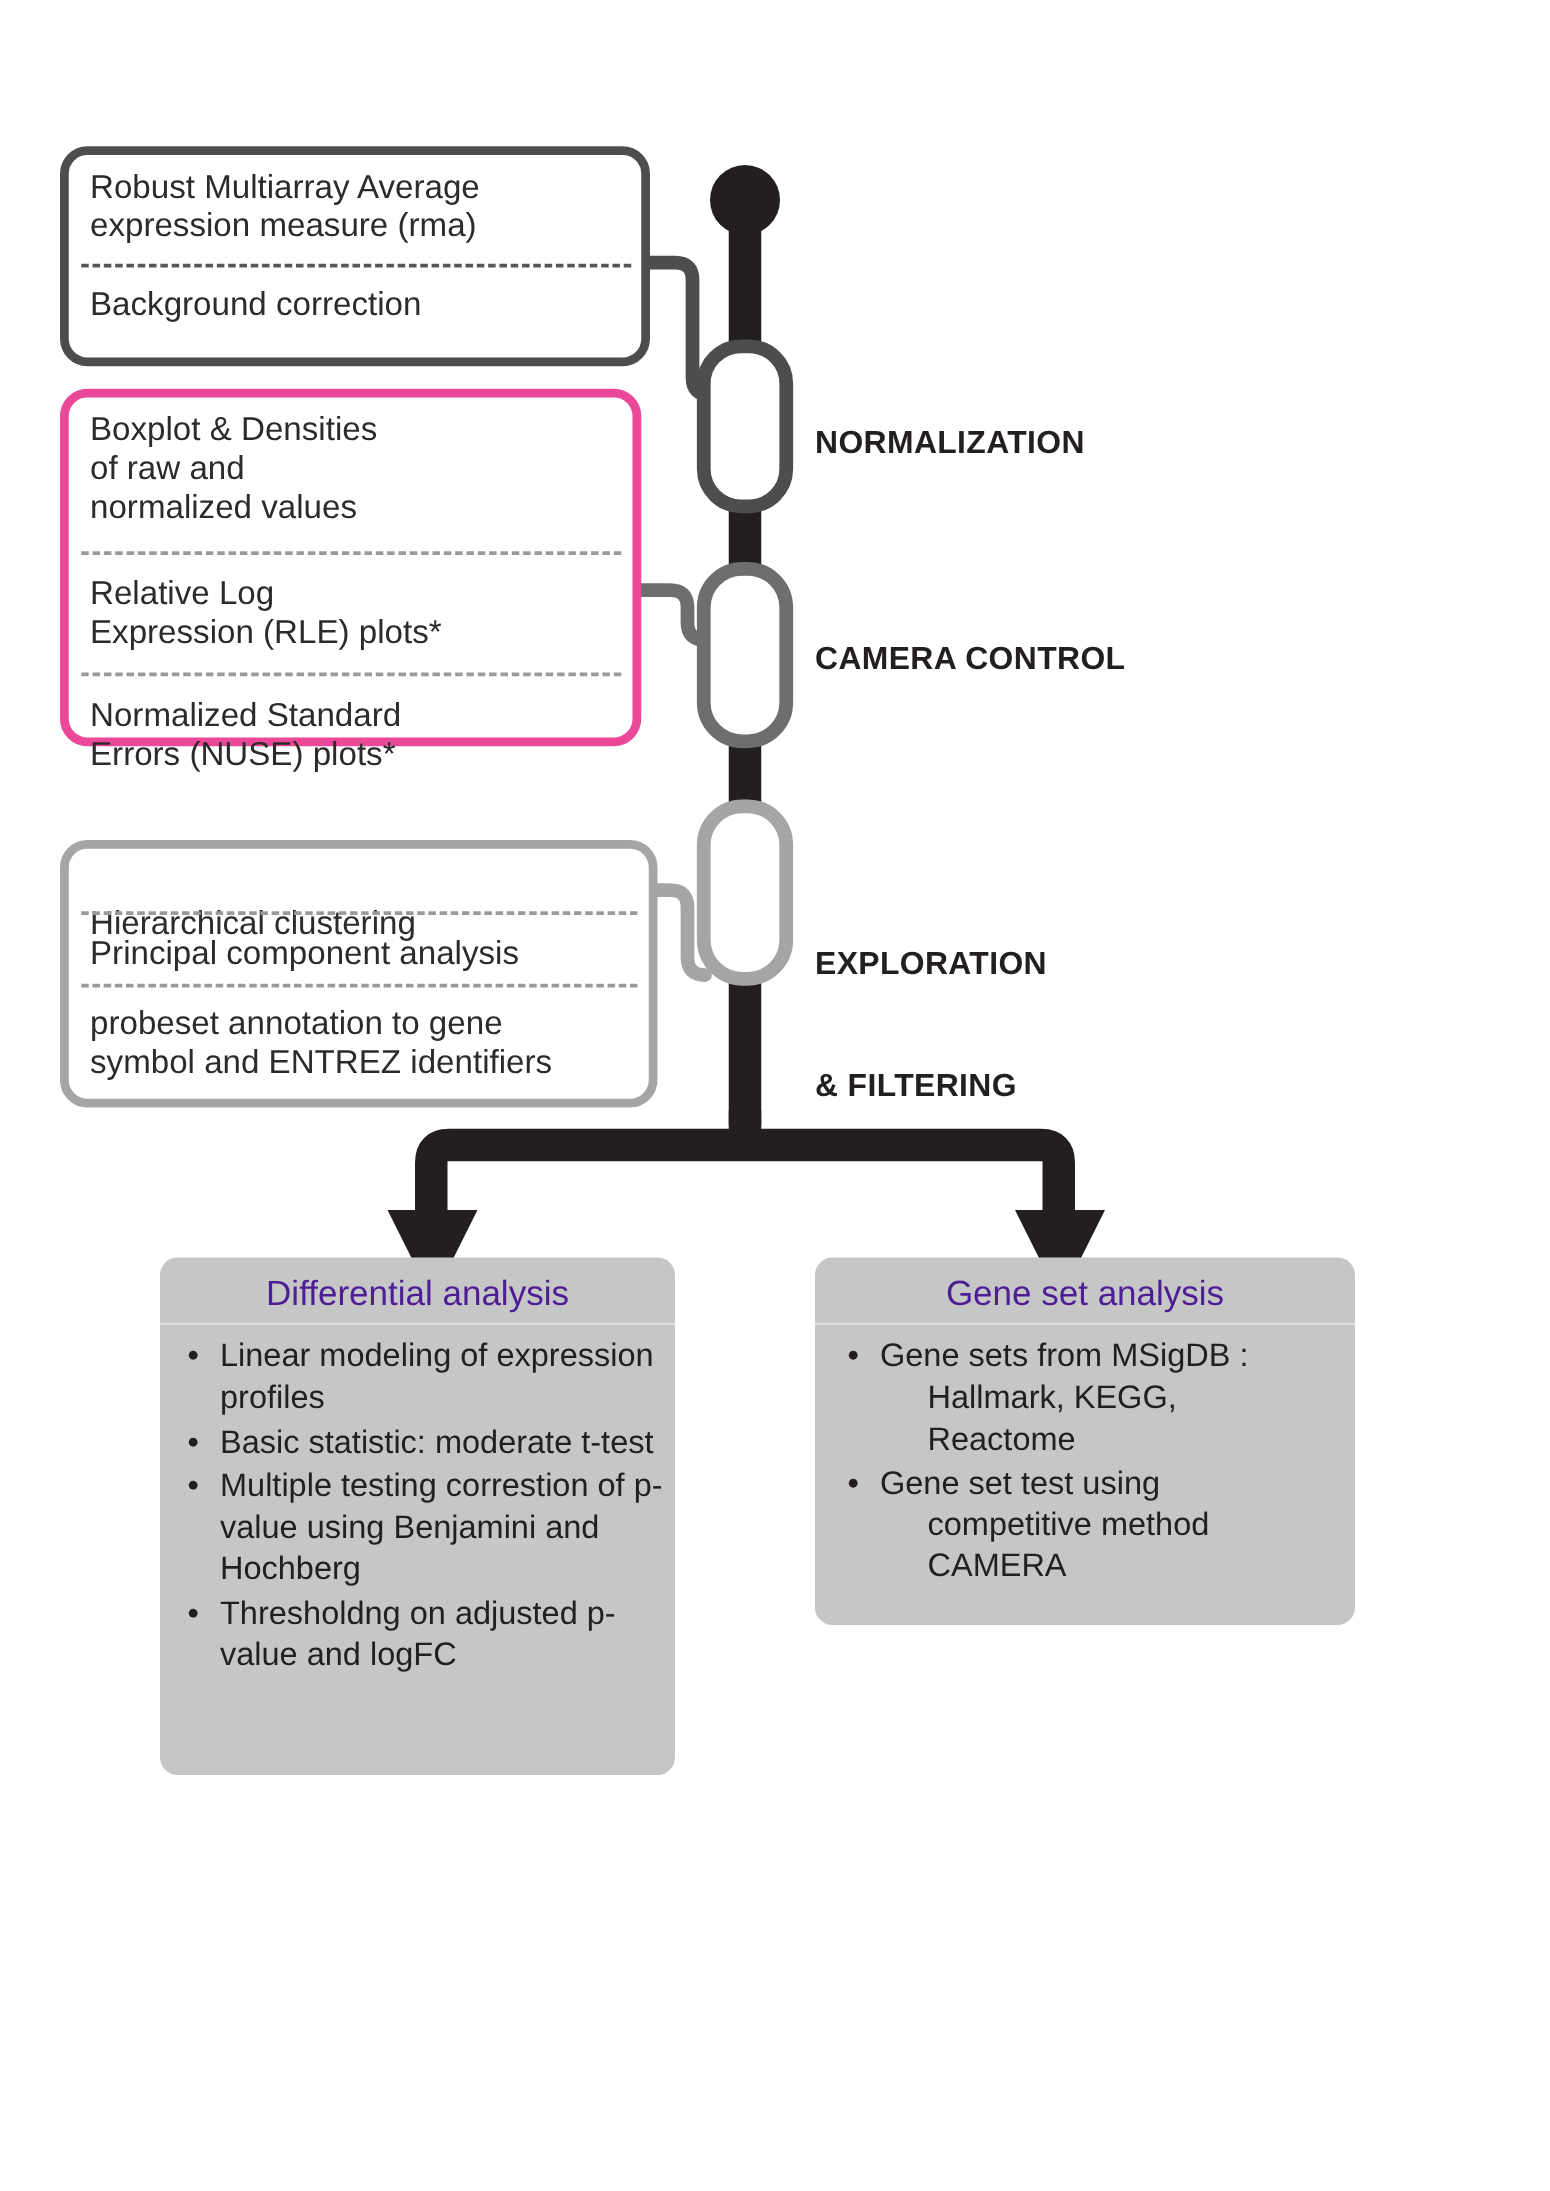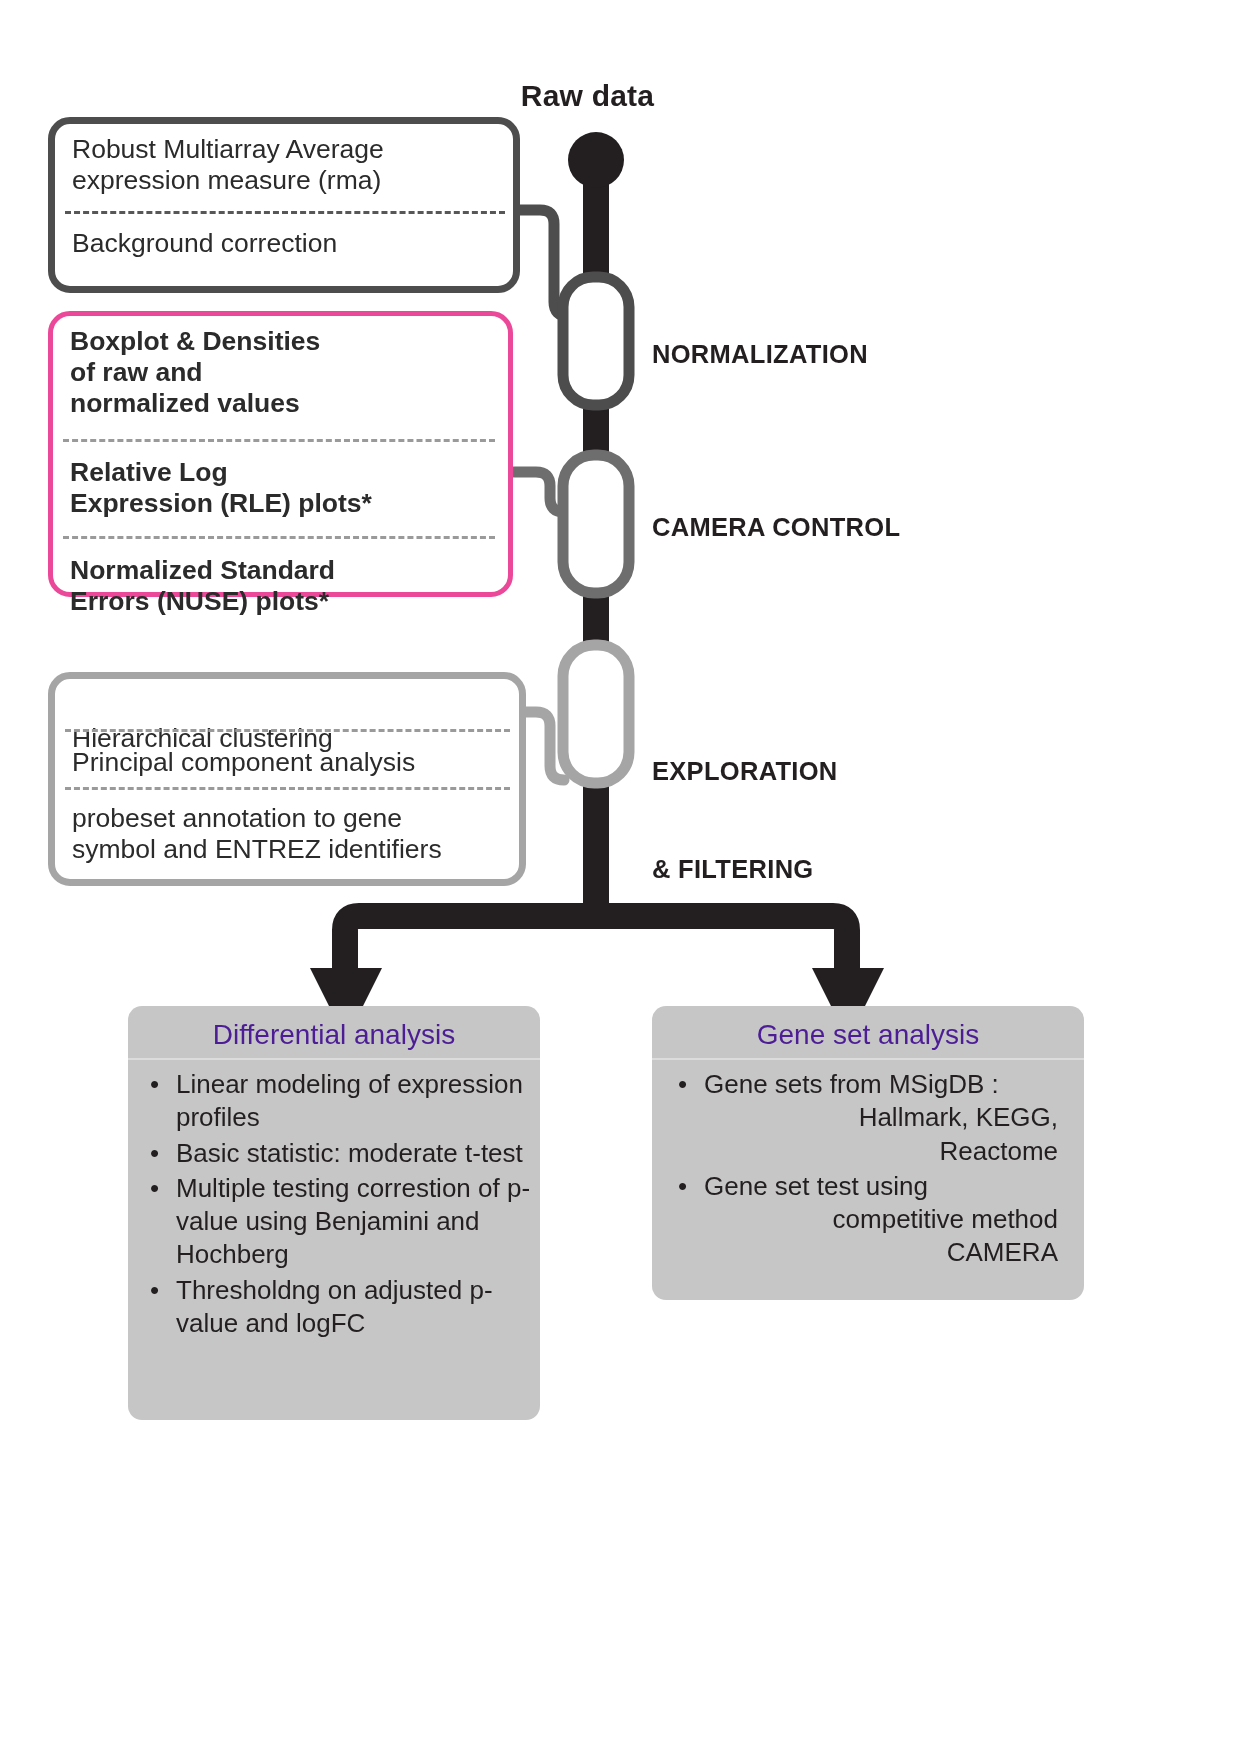--- a/index.html
+++ b/index.html
@@ -66,22 +66,21 @@
     top: 117px;
     width: 472px;
     height: 176px;
     border: 7px solid #4d4d4d;
   }
   #card-qc {
     left: 48px;
     top: 311px;
     width: 465px;
     height: 286px;
-    border: 5px solid #ec4899;
-    font-weight: bold;
+    border: 7px solid #ec4899;
   }
   #card-exploration {
     left: 48px;
     top: 672px;
     width: 478px;
     height: 214px;
     border: 7px solid #a5a5a5;
   }
 
   
@@ -152,21 +151,21 @@
   }
   .panel-list li .bullet {
     position: absolute;
     left: 0;
     top: 0;
     font-size: 26px;
     line-height: 1.28;
   }
   #panel-differential .panel-list li { padding-left: 26px; }
   #panel-geneset .panel-list li { padding-left: 26px; }
-  #panel-geneset .panel-list li .cont { display: block; padding-left: 38px; text-align: right; }
+  #panel-geneset .panel-list li .cont { display: block; padding-left: 38px; }
 </style>
 </head>
 <body>
 
 <div id="page">
 
   <svg class="svg-layer" viewBox="0 0 1240 1753">
 
     <g>
       <rect x="583" y="160" width="26" height="740" fill="#231f20"></rect>
@@ -187,21 +186,20 @@
 
     <g fill="none" stroke="#231f20" stroke-width="26" stroke-linecap="butt">
       <path d="M 596 888 V 912"></path>
       <path d="M 345 985 V 930 Q 345 916 359 916 H 833 Q 847 916 847 930 V 985"></path>
     </g>
 
     <polygon points="310,968 382,968 346,1040" fill="#231f20"></polygon>
     <polygon points="812,968 884,968 848,1040" fill="#231f20"></polygon>
   </svg>
 
-  <div class="txt" id="raw-data-title">Raw data</div>
 
   <div class="stage-card" id="card-normalization">
     <div class="cell" style="top:10px;">Robust Multiarray Average
 expression measure (rma)</div>
     <div class="dashsep" style="top:87px; width:440px;"></div>
     <div class="cell" style="top:104px;">Background correction</div>
   </div>
 
   <div class="stage-card" id="card-qc">
     <div class="cell" style="top:10px;">Boxplot &amp; Densities

